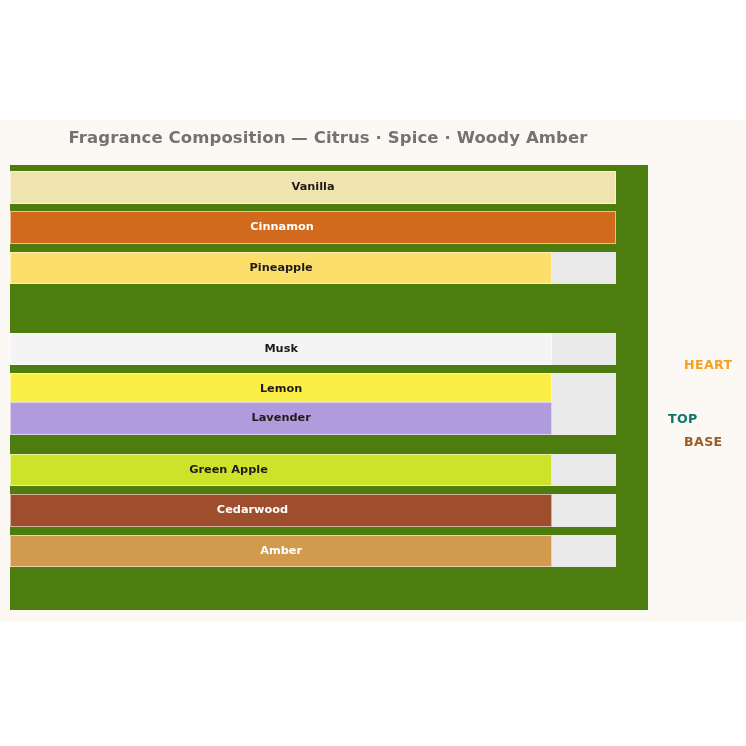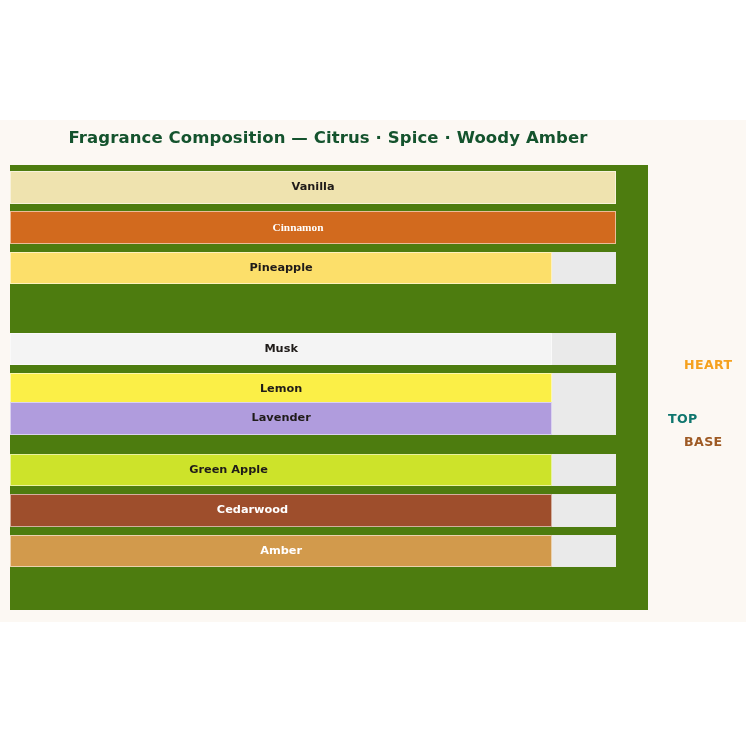--- a/index.html
+++ b/index.html
@@ -28,21 +28,21 @@
 
   
   #chart-title {
     position: absolute;
     left: 0px;
     top: 8px;
     width: 656px;
     text-align: center;
     font-size: 16.5px;
     font-weight: bold;
-    color: #14532d;
+    color: #737373;
     letter-spacing: 0.1px;
     white-space: nowrap;
   }
 
   
   #plot-area {
     position: absolute;
     left: 10px;
     top: 45px;
     width: 638px;
@@ -112,21 +112,21 @@
   <div id="plot-area">
 
   <div class="bar-row" style="top: 2px;">
         <div class="bar-track" style="width: 606.1px; background: rgb(234, 234, 234);"></div>
         <div class="bar-fill" style="width: 606.1px; background: rgb(239, 227, 175);"></div>
         <div class="bar-label" style="left: 0px; width: 606.1px; color: rgb(31, 27, 25);">Vanilla</div>
       </div>
       <div class="bar-row" style="top: 42.4px;">
         <div class="bar-track" style="width: 606.1px; background: rgb(234, 234, 234);"></div>
         <div class="bar-fill" style="width: 606.1px; background: rgb(210, 106, 30);"></div>
-        <div class="bar-label" style="left: 16px; width: 544px; color: rgb(255, 255, 255); font-family: Liberation Serif, serif;">Cinnamon</div>
+        <div class="bar-label" style="left: 0px; width: 544px; color: rgb(255, 255, 255);">Cinnamon</div>
       </div>
       <div class="bar-row" style="top: 82.8px;">
         <div class="bar-track" style="width: 606.1px; background: rgb(234, 234, 234);"></div>
         <div class="bar-fill" style="width: 542.3px; background: rgb(252, 223, 106);"></div>
         <div class="bar-label" style="left: 0px; width: 542.3px; color: rgb(31, 27, 25);">Pineapple</div>
       </div>
       <div class="bar-row" style="top: 163.6px;">
         <div class="bar-track" style="width: 606.1px; background: rgb(234, 234, 234);"></div>
         <div class="bar-fill" style="width: 542.3px; background: rgb(244, 244, 244);"></div>
         <div class="bar-label" style="left: 0px; width: 542.3px; color: rgb(31, 27, 25);">Musk</div>

